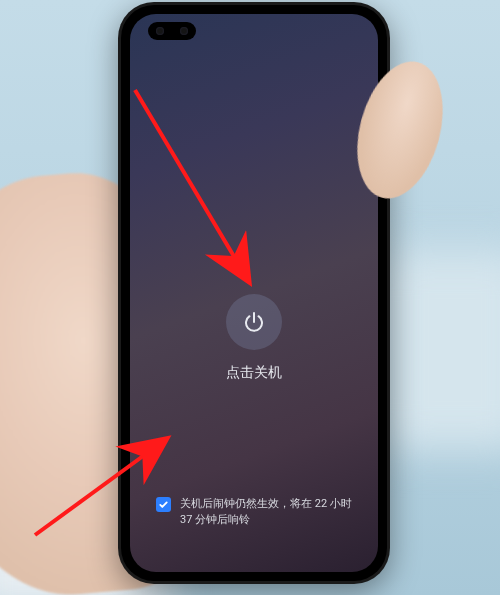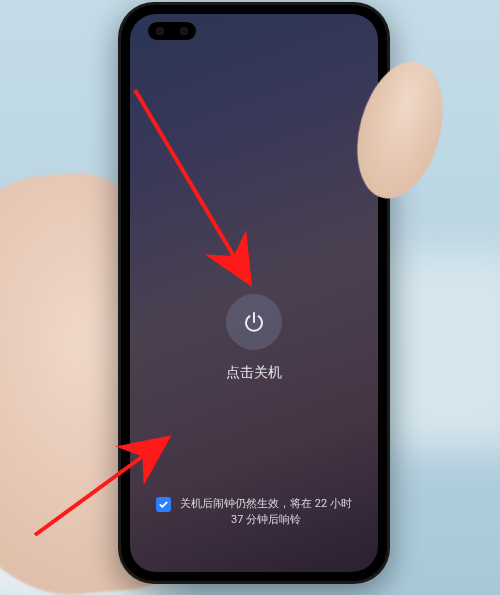--- a/index.html
+++ b/index.html
@@ -83,21 +83,20 @@
       height: 55px;
       background: #333;
       border-radius: 0 2px 2px 0;
     }
     .screen {
       position: absolute;
       inset: 12px;
       background: linear-gradient(160deg, #2a3555 0%, #3a3858 25%, #4a4050 50%, #453545 75%, #2a2030 100%);
       border-radius: 26px;
       overflow: hidden;
-      text-align: center;
     }
     
     .camera-cutout {
       position: absolute;
       top: 8px;
       left: 18px;
       width: 48px;
       height: 18px;
       background: #000;
       border-radius: 14px;

